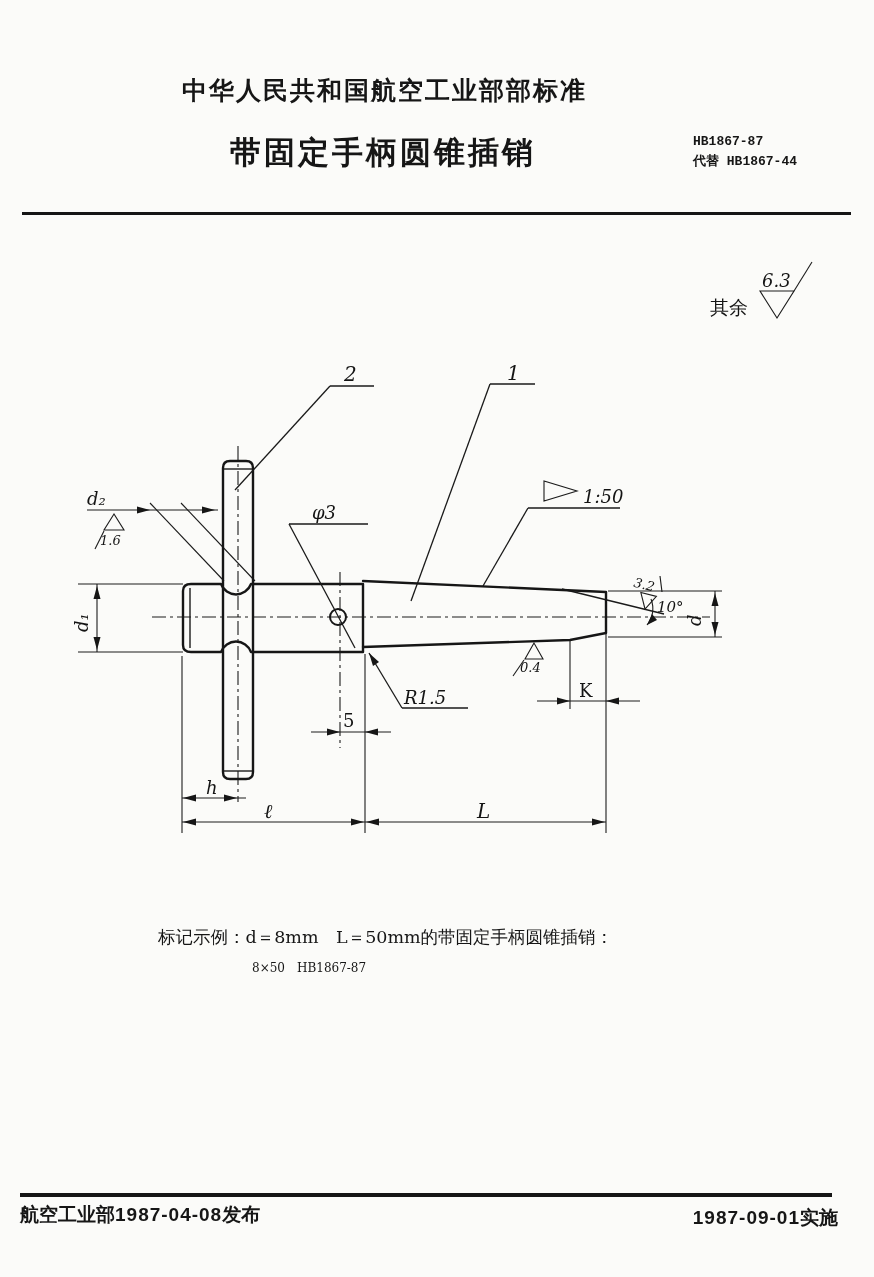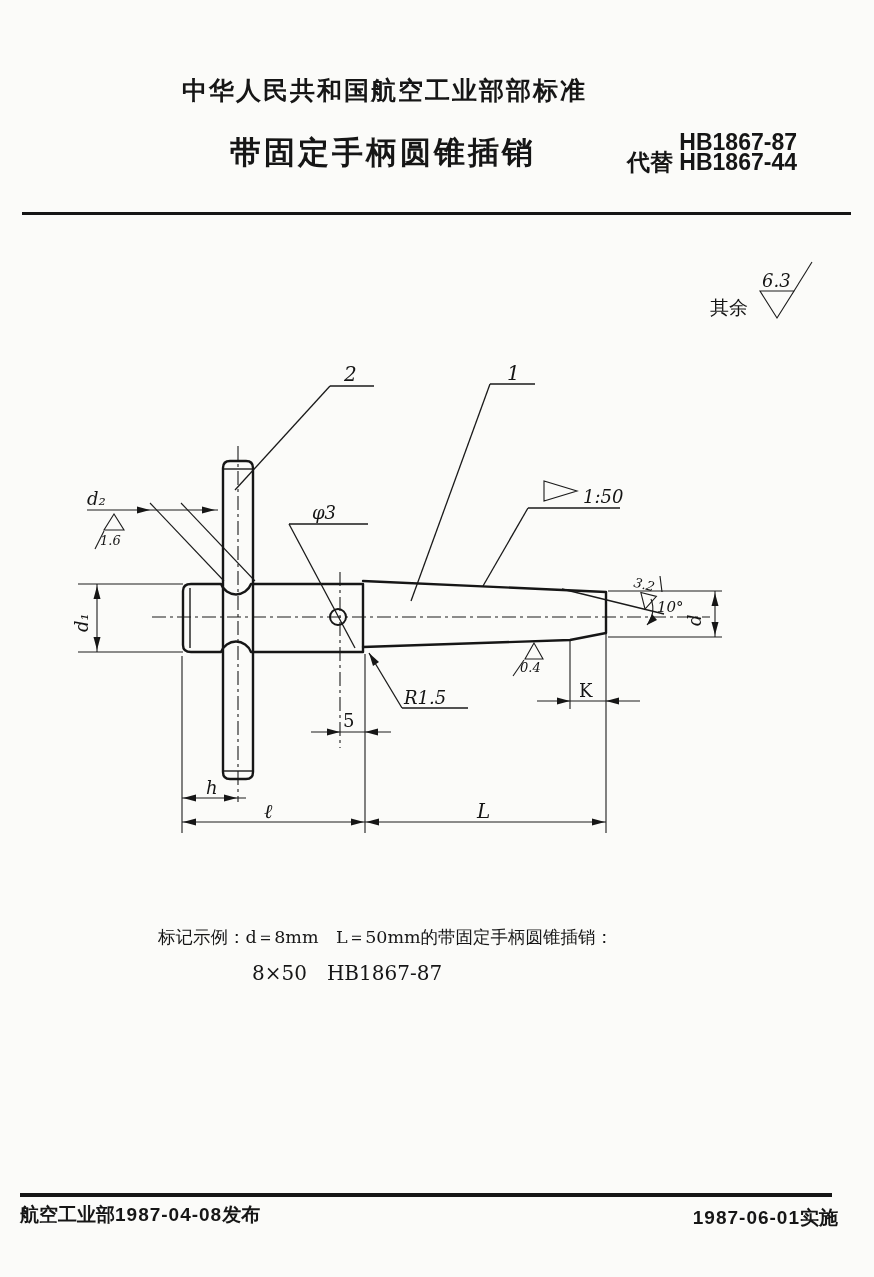--- a/index.html
+++ b/index.html
@@ -3,26 +3,26 @@
 <meta charset="utf-8">
 <style>
   html,body{margin:0;padding:0;}
   body{
     width:874px;height:1277px;position:relative;overflow:hidden;
     background:#fbfbf9;font-family:"DejaVu Sans",sans-serif;color:#161616;
   }
   .abs{position:absolute;}
   .org-line{left:182px;top:27px;font-size:25px;font-weight:bold;letter-spacing:2px;white-space:nowrap;margin-top:47px;}
   .doc-title{left:230px;top:84px;font-size:31px;font-weight:bold;letter-spacing:3px;white-space:nowrap;margin-top:48px;}
-  .std-block{right:77px;top:132px;text-align:right;font-weight:bold;font-size:23px;line-height:20px;font-family:Liberation Sans, sans-serif;}
+  .std-block{right:77px;top:132px;font-weight:bold;font-size:13px;line-height:20px;font-family:Liberation Mono, monospace;}
   .rule{background:#151515;}
   .rule-top{left:22px;top:212px;width:829px;height:3px;}
   .rule-bottom{left:20px;top:1193px;width:812px;height:4px;}
   .note-line1{left:158px;top:925px;font-size:17.5px;white-space:nowrap;font-family:"DejaVu Serif",serif;}
-  .note-line2{left:252px;top:960px;font-size:20px;white-space:nowrap;font-family:"DejaVu Serif",serif;}
+  .note-line2{left:252px;top:960px;font-size:12px;white-space:nowrap;font-family:"DejaVu Serif",serif;}
   .footer-left{left:20px;top:1202px;font-size:19px;white-space:nowrap;}
   .footer-right{right:36px;top:1205px;font-size:19px;white-space:nowrap;}
   .footer-left .cjk,.footer-right .cjk{font-family:Liberation Mono, monospace;font-weight:600;}
   .footer-left .num,.footer-right .num{font-family:"Liberation Sans",sans-serif;font-weight:bold;letter-spacing:1px;text-align:center;}
   .page-num{left:784px;top:1281px;font-size:18px;font-family:"DejaVu Serif",serif;}
   svg{position:absolute;left:0;top:0;}
   svg .obj{fill:none;stroke:#161616;stroke-width:2.4;stroke-linejoin:round;stroke-linecap:round;}
   svg .thin{fill:none;stroke:#1c1c1c;stroke-width:1.1;}
   svg .med{fill:none;stroke:#1a1a1a;stroke-width:1.4;}
   svg .lead{fill:none;stroke:#1a1a1a;stroke-width:1.3;}
@@ -161,15 +161,15 @@
 <div class="abs note-line1">
   <span>标记示例：</span><span>d＝8mm　L＝50mm的带固定手柄圆锥插销：</span>
 </div>
 <div class="abs note-line2">8×50　HB1867-87</div>
 
 <div class="abs rule rule-bottom"></div>
 <div class="abs footer-left">
   <span class="cjk">航空工业部</span><span class="num">1987-04-08</span><span class="cjk" style="font-weight:bold">发布</span>
 </div>
 <div class="abs footer-right">
-  <span class="num">1987-06-01</span><span class="cjk">实施</span>
+  <span class="num">1987-09-01</span><span class="cjk">实施</span>
 </div>
 <div class="abs page-num">135</div>
 
 </body></html>

